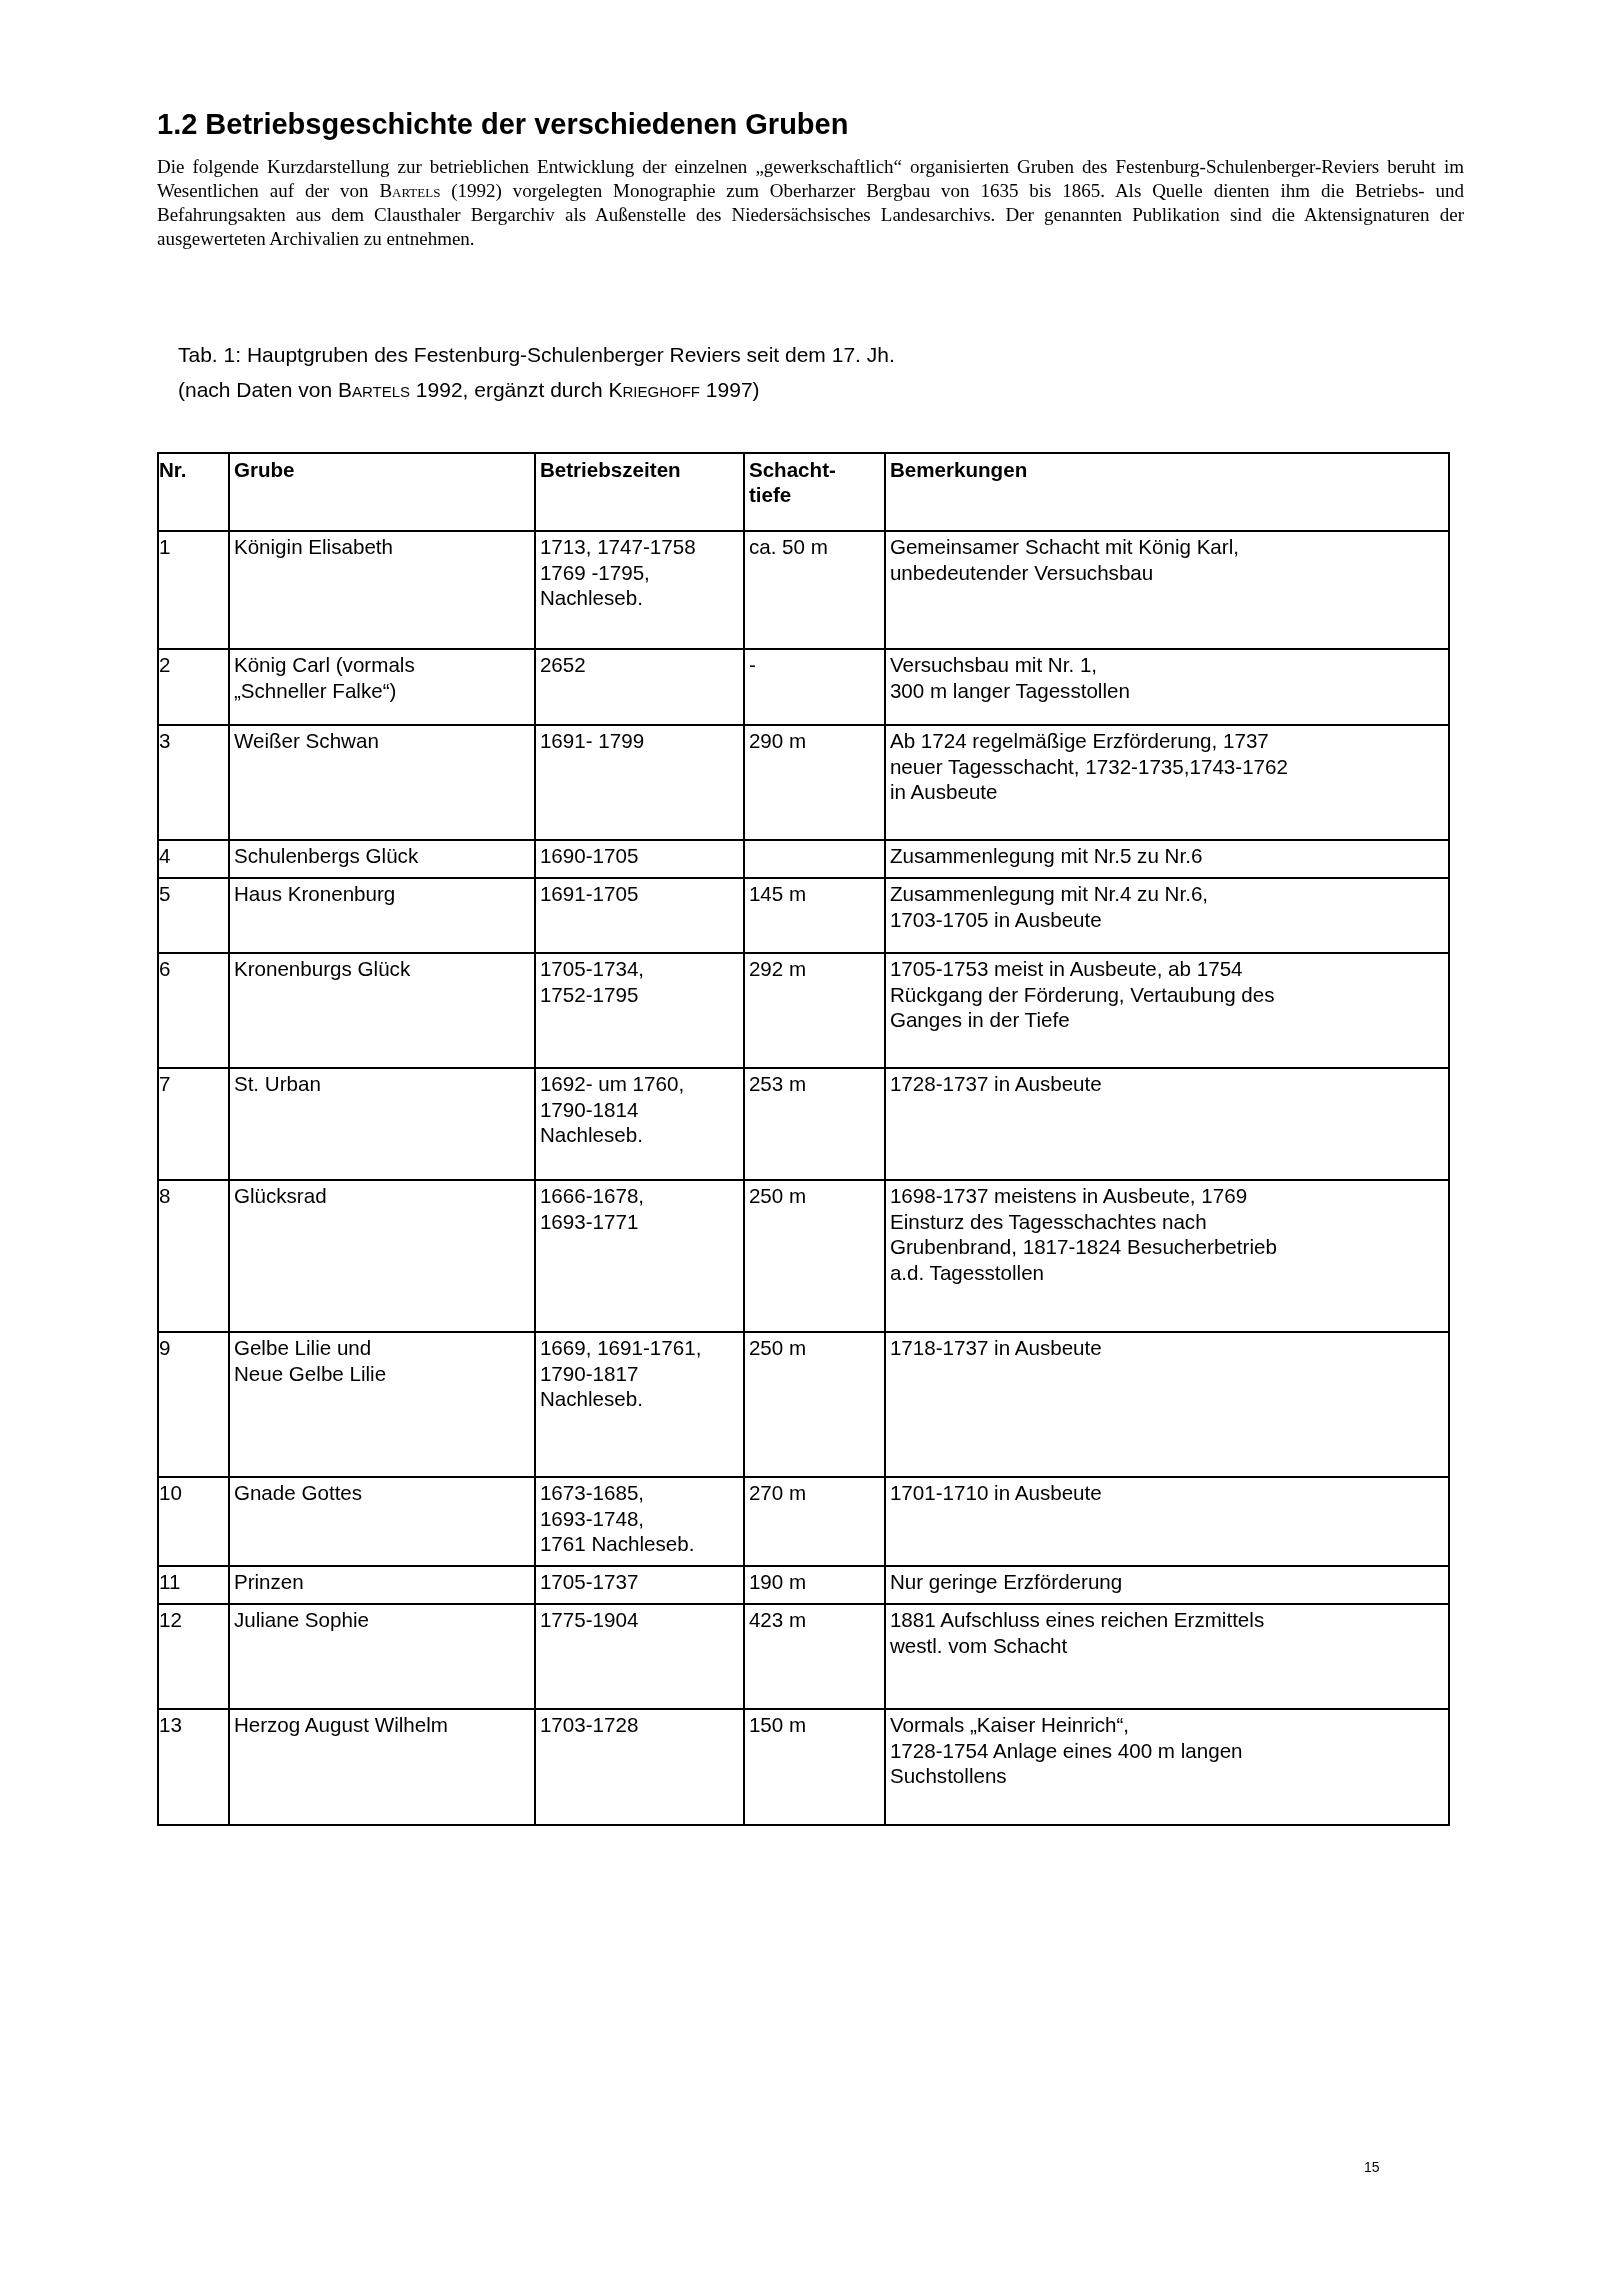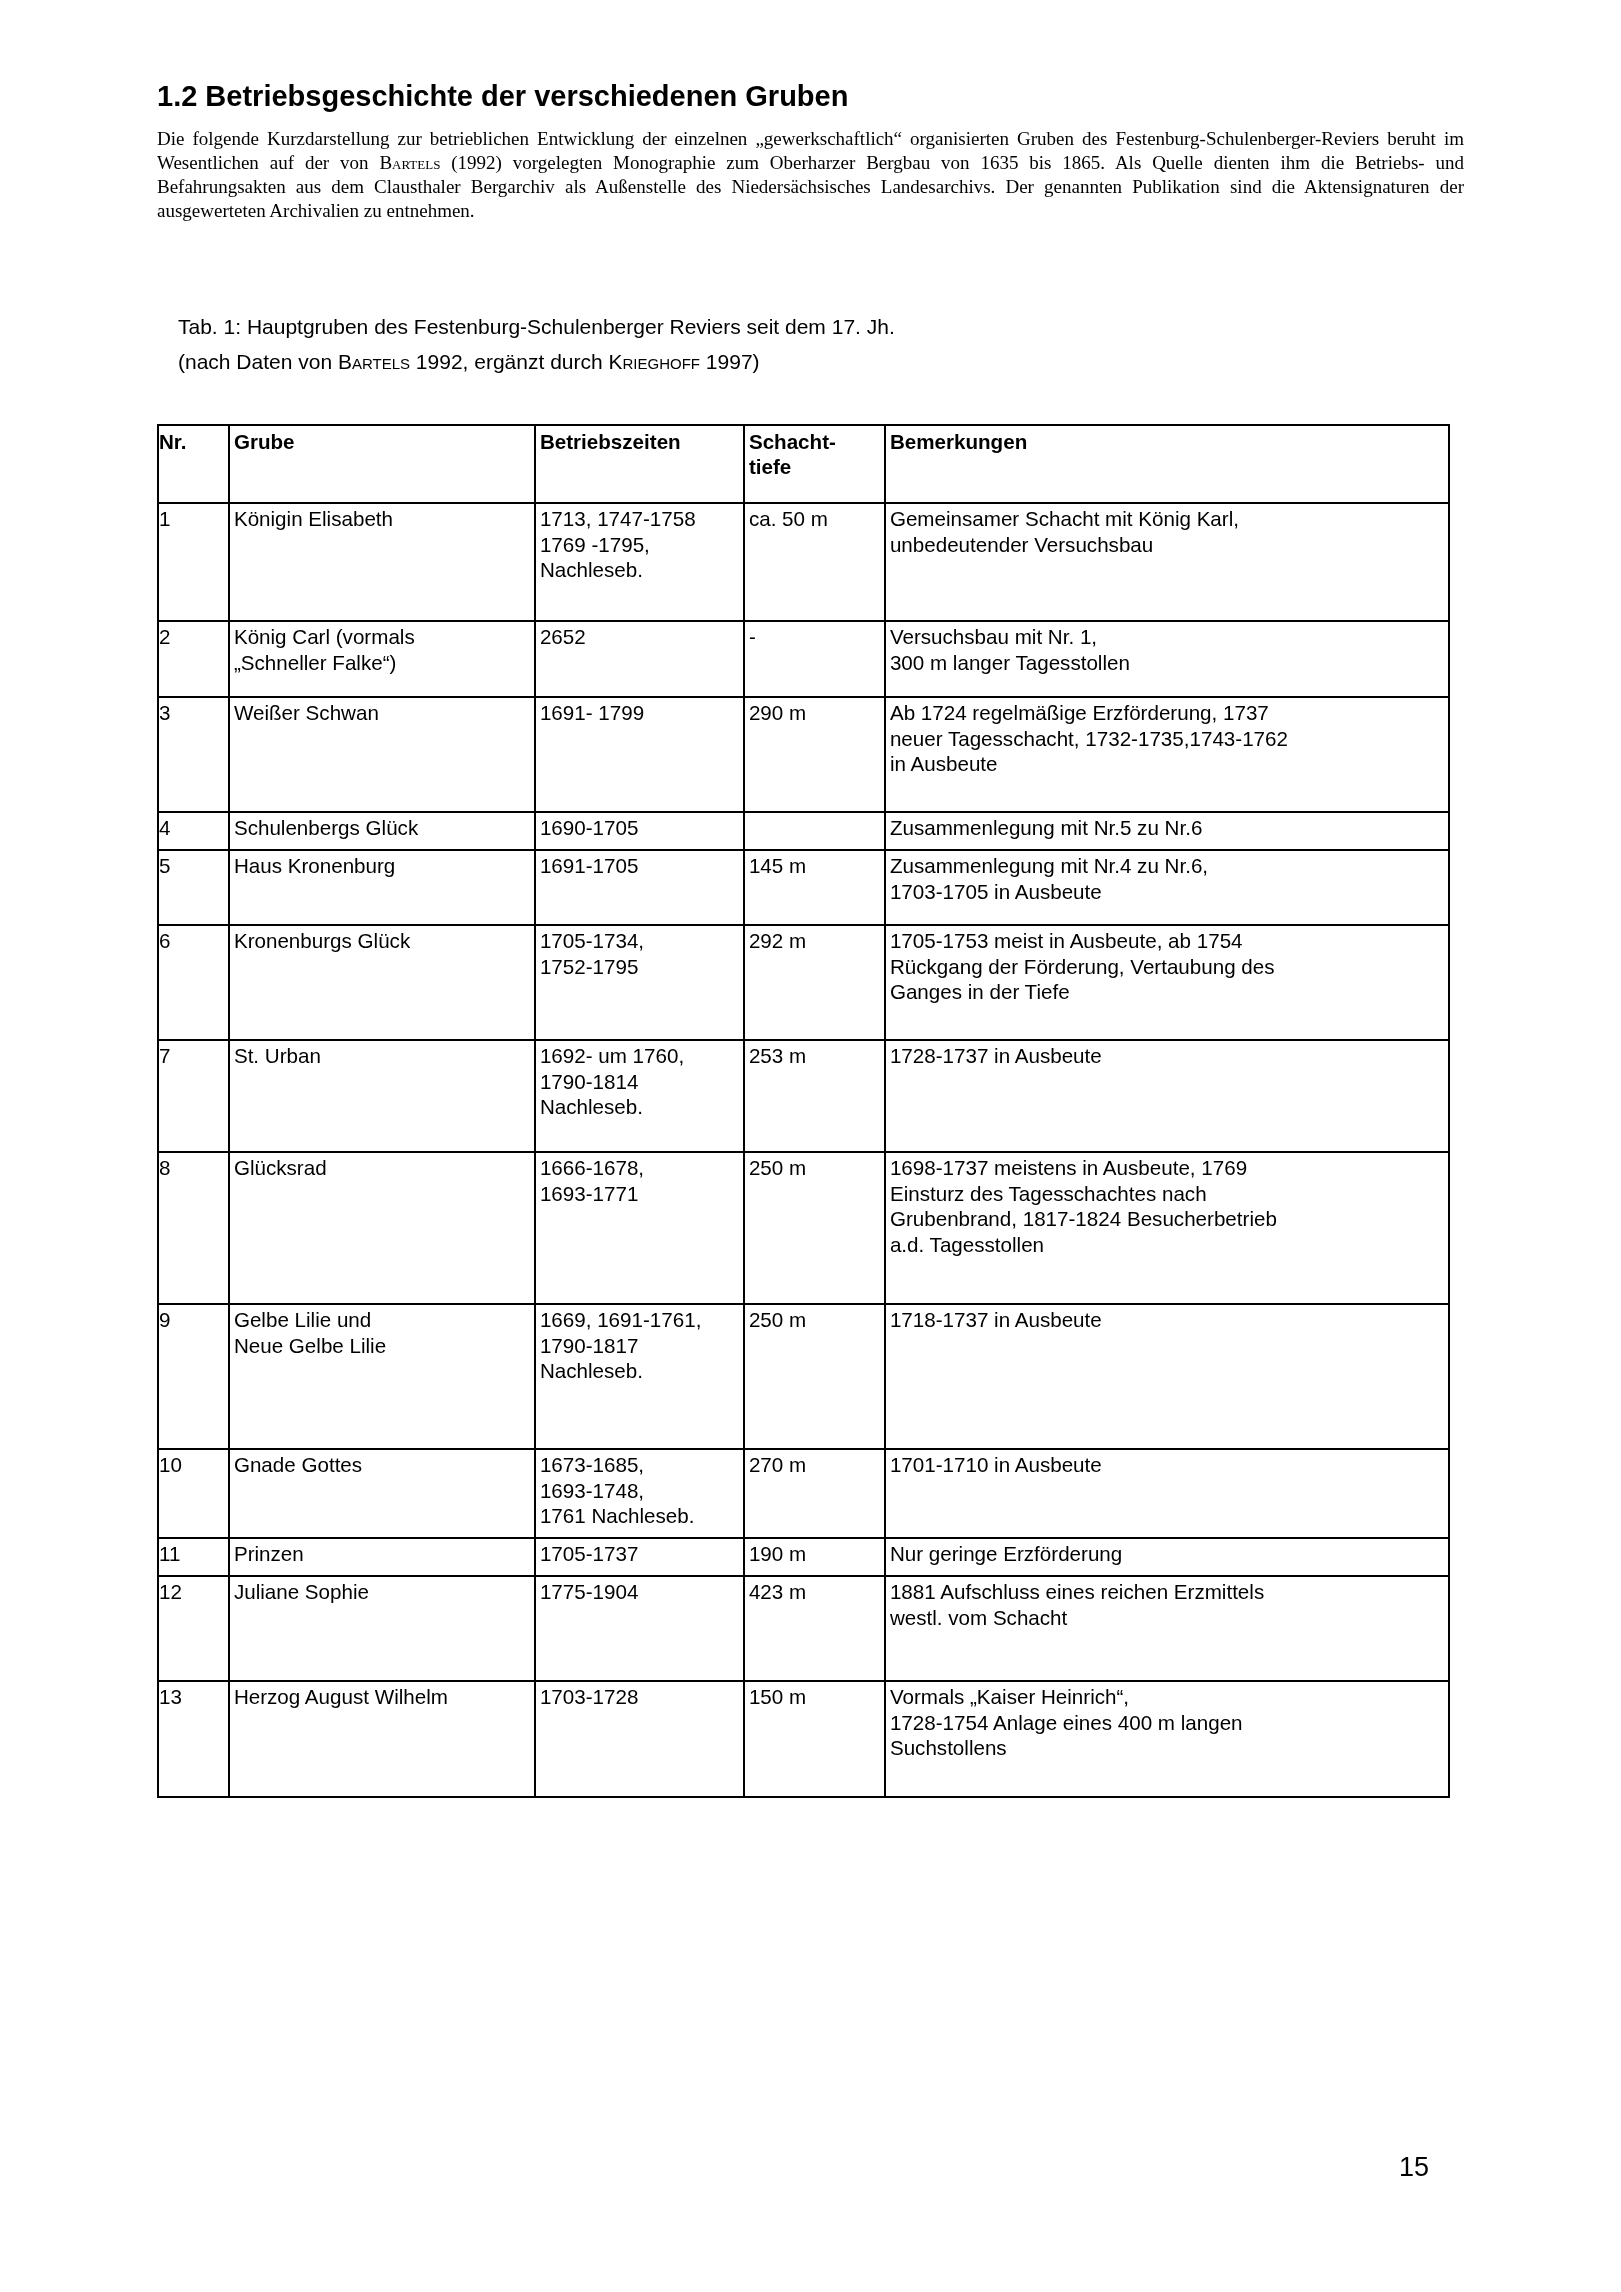--- a/index.html
+++ b/index.html
@@ -4,21 +4,21 @@
 <style>
   html,body { margin:0; padding:0; background:#ffffff; }
   .page {
     position:relative;
     width:1621px; height:2293px;
     background:#ffffff;
     color:#000000;
     font-family:"Liberation Sans","DejaVu Sans",sans-serif;
     overflow:hidden;
   }
-  .content { padding:78px 157px 0 157px; }
+  .content { padding:106px 157px 0 157px; }
 
   .page-title {
     margin:0;
     font-size:29px;
     line-height:36px;
     font-weight:bold;
     letter-spacing:0;
   }
   .intro {
     margin:12.7px 0 0 0;
@@ -74,22 +74,22 @@
   tbody tr:nth-child(7)  { height:112px; }
   tbody tr:nth-child(8)  { height:152px; }
   tbody tr:nth-child(9)  { height:145px; }
   tbody tr:nth-child(10) { height:89px; }
   tbody tr:nth-child(11) { height:38px; }
   tbody tr:nth-child(12) { height:105px; }
   tbody tr:nth-child(13) { height:116px; }
 
   .page-number {
     position:absolute;
-    left:1399px; top:2155px;
-    font-size:27px;
+    left:1364px; top:2155px;
+    font-size:14px;
     line-height:25.5px;
   }
 </style>
 </head>
 <body>
 
 <div class="page">
   <div class="content">
 
     <h1 class="page-title">1.2 Betriebsgeschichte der verschiedenen Gruben</h1>

